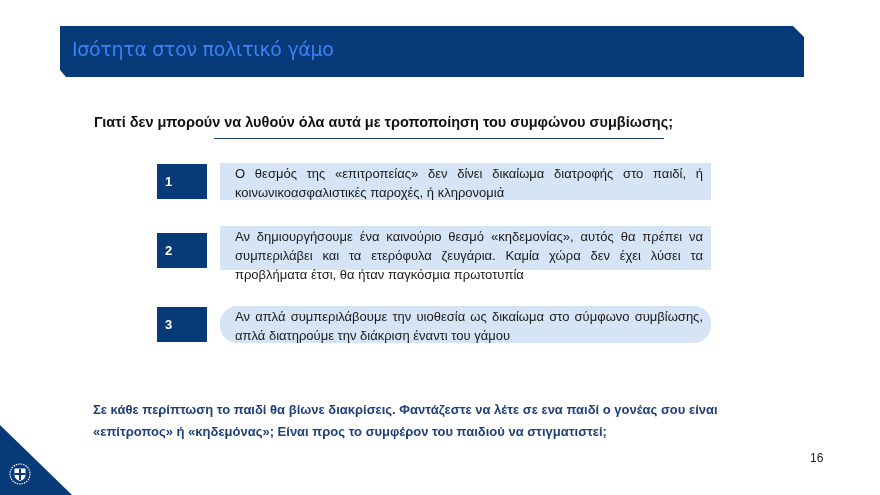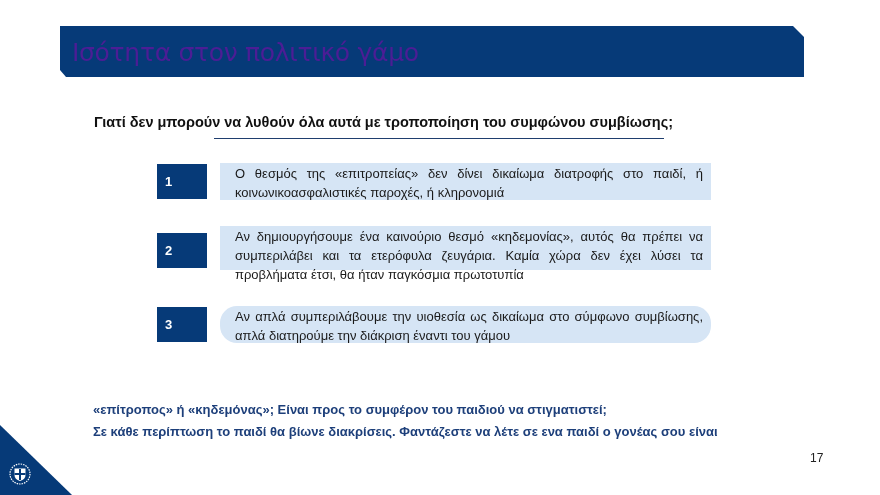--- a/index.html
+++ b/index.html
@@ -1,19 +1,19 @@
 <!DOCTYPE html>
 <html><head>
 <meta charset="utf-8">
 <style>
   html, body { margin:0; padding:0; }
   body { width:880px; height:495px; background:#ffffff; position:relative; overflow:hidden; font-family:"Liberation Sans", sans-serif; }
   .banner { position:absolute; left:60px; top:26px; width:744px; height:51px; background:#063a78;
     clip-path: polygon(0 0, 733px 0, 744px 11px, 744px 51px, 6px 51px, 0 44px); }
-  .banner-title { position:absolute; left:72px; top:38px; color:#4c1d95; font-size:25px; font-family:"DejaVu Sans", sans-serif; letter-spacing:-0.3px; }
+  .banner-title { position:absolute; left:72px; top:38px; color:#3b82f6; font-size:19px; font-family:"DejaVu Sans", sans-serif; letter-spacing:-0.3px; }
   .question { position:absolute; left:94px; top:114px; font-size:14.5px; font-weight:bold; color:#111; white-space:nowrap; }
   .q-rule { position:absolute; left:214px; top:138px; width:450px; height:1px; background:#1f3e6e; }
   .num { position:absolute; left:157px; width:50px; height:35px; background:#063a78; color:#fff; font-weight:bold; font-size:13px; display:flex; align-items:center; padding-left:8px; box-sizing:border-box; }
   .item { position:absolute; left:220px; width:491px; background:#d6e5f5; color:#1a1a1a; font-size:13px; line-height:19px; padding:1px 8px 0 15px; box-sizing:border-box; text-align:justify; text-align-last:left; }
   .conclusion { position:absolute; left:93px; top:399px; width:720px; font-size:13px; font-weight:bold; color:#1d3f7a; line-height:22px; }
   .corner { position:absolute; left:0; top:425px; width:72px; height:70px; background:#063a78; clip-path: polygon(0 0, 100% 100%, 0 100%); }
   .emblem { position:absolute; left:9px; top:463px; width:22px; height:22px; }
   .page-num { position:absolute; left:810px; top:451px; font-size:12px; color:#222; }
 </style>
 </head>
@@ -28,25 +28,25 @@
 <div class="num" style="top:164px;">1</div>
 <div class="item" style="top:163px; height:37px;">Ο θεσμός της «επιτροπείας» δεν δίνει δικαίωμα διατροφής στο παιδί, ή κοινωνικοασφαλιστικές παροχές, ή κληρονομιά</div>
 
 <div class="num" style="top:233px;">2</div>
 <div class="item" style="top:226px; height:44px;">Αν δημιουργήσουμε ένα καινούριο θεσμό «κηδεμονίας», αυτός θα πρέπει να συμπεριλάβει και τα ετερόφυλα ζευγάρια. Καμία χώρα δεν έχει λύσει τα προβλήματα έτσι, θα ήταν παγκόσμια πρωτοτυπία</div>
 
 <div class="num" style="top:307px;">3</div>
 <div class="item" style="top:306px; height:37px;border-radius:17px;">Αν απλά συμπεριλάβουμε την υιοθεσία ως δικαίωμα στο σύμφωνο συμβίωσης, απλά διατηρούμε την διάκριση έναντι του γάμου</div>
 
 <div class="conclusion">
+  <div>Σε κάθε περίπτωση το παιδί θα βίωνε διακρίσεις. Φαντάζεστε να λέτε σε ενα παιδί ο γονέας σου είναι</div>
   <div>«επίτροπος» ή «κηδεμόνας»; Είναι προς το συμφέρον του παιδιού να στιγματιστεί;</div>
-  <div>Σε κάθε περίπτωση το παιδί θα βίωνε διακρίσεις. Φαντάζεστε να λέτε σε ενα παιδί ο γονέας σου είναι</div>
 </div>
 
 <div class="corner"></div>
 <svg class="emblem" viewBox="0 0 22 22">
   <circle cx="11" cy="11" r="10" fill="none" stroke="#ffffff" stroke-width="1.2" stroke-dasharray="1.5 1"></circle>
   <path d="M5.5 5.5 H16.5 V12 Q16.5 16.5 11 18 Q5.5 16.5 5.5 12 Z" fill="#ffffff"></path>
   <rect x="10" y="6" width="2" height="11" fill="#063a78"></rect>
   <rect x="5.5" y="10" width="11" height="2" fill="#063a78"></rect>
 </svg>
 
-<div class="page-num">17</div>
+<div class="page-num">16</div>
 
 </body></html>

